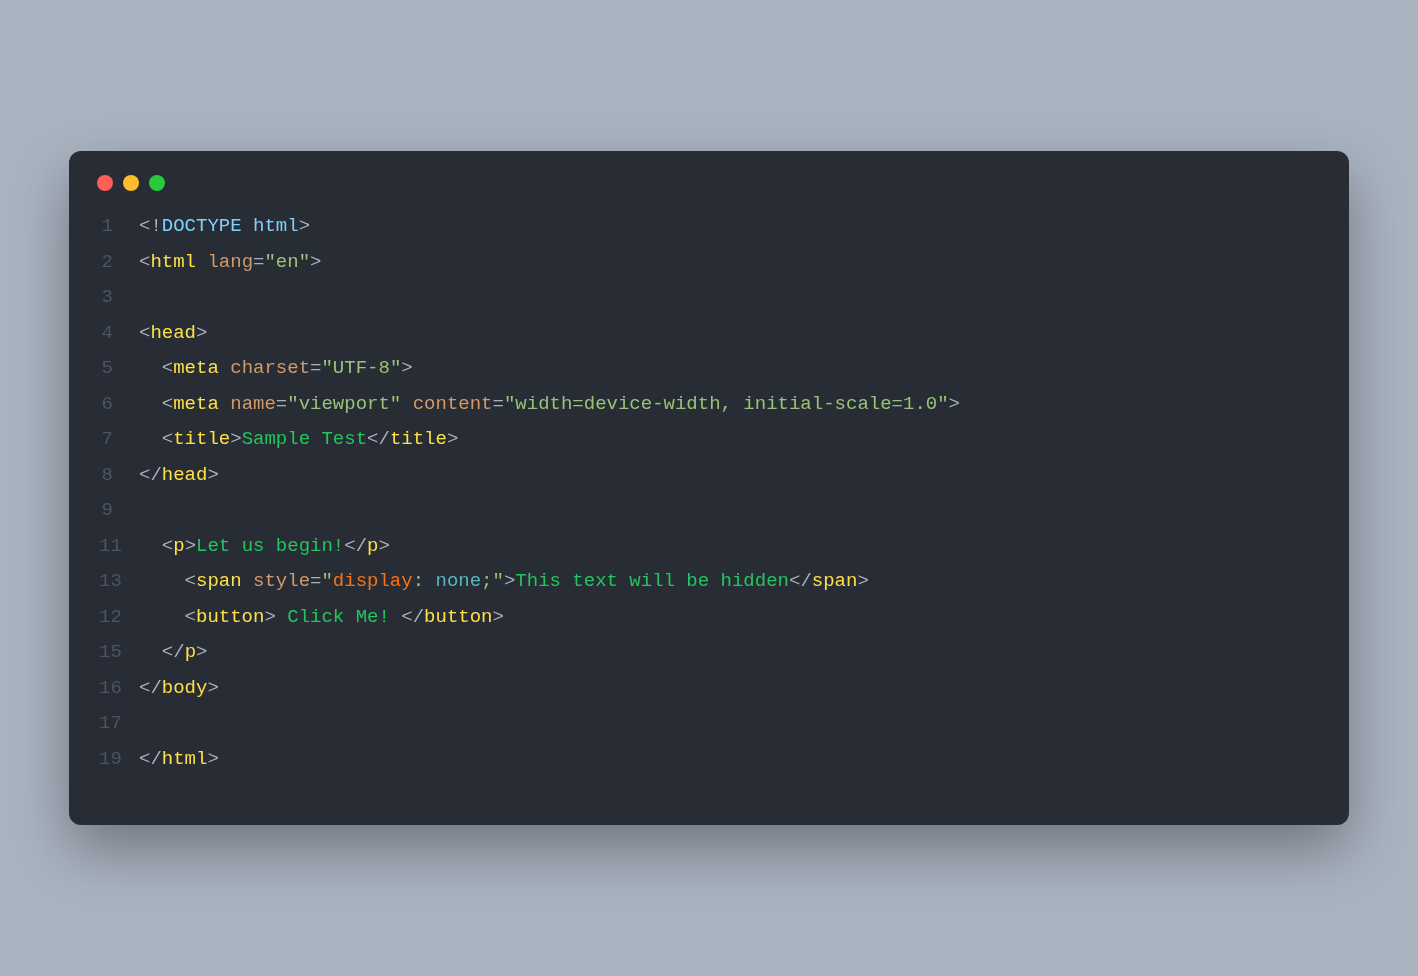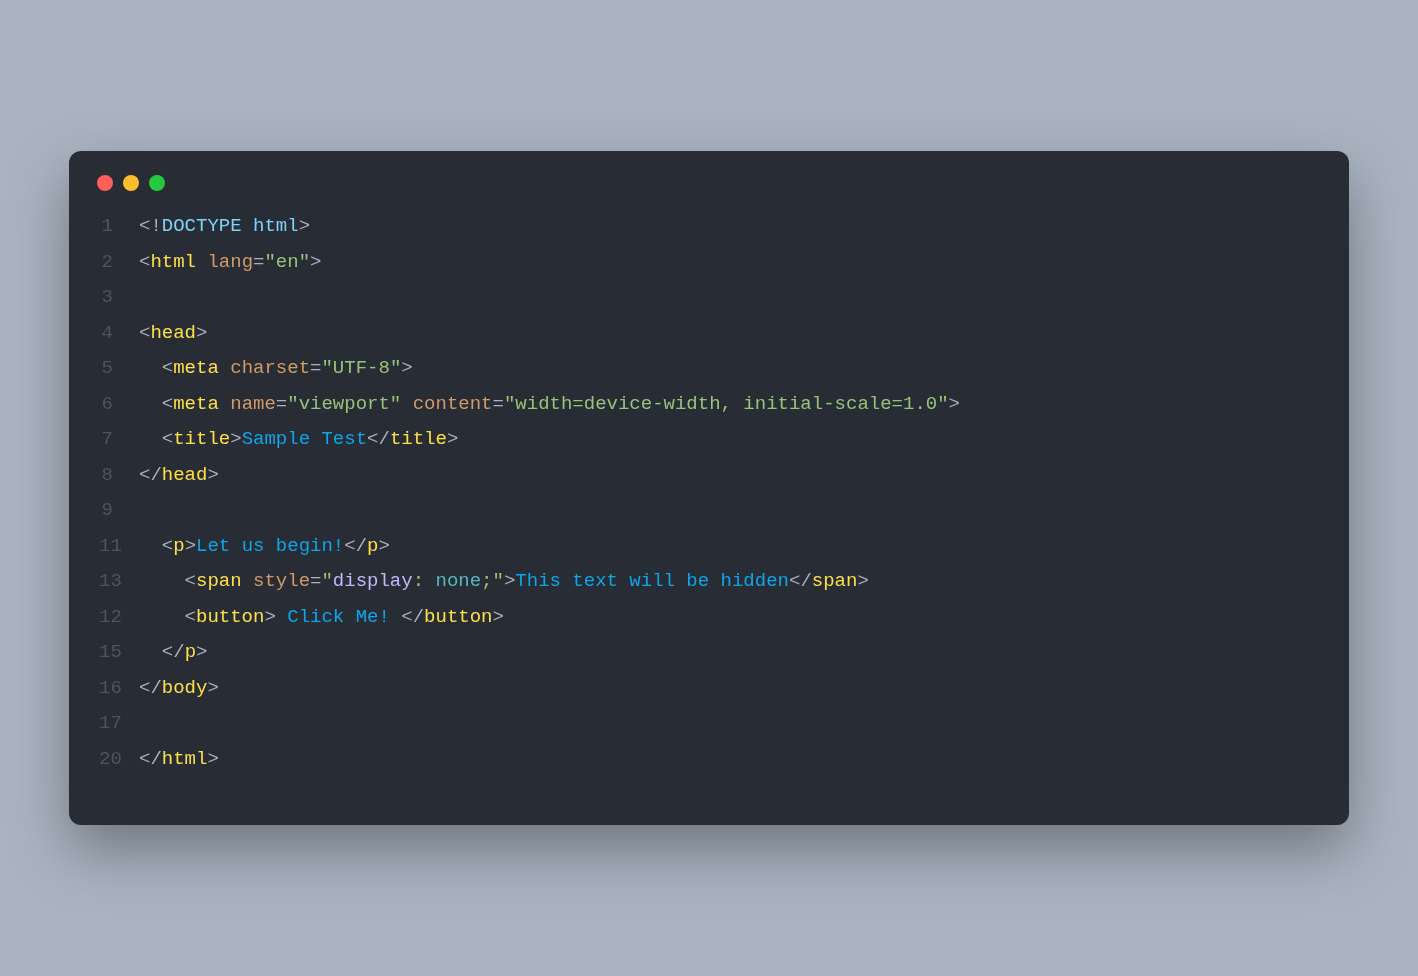--- a/index.html
+++ b/index.html
@@ -56,23 +56,23 @@
       padding-right: 26px;
     }
     .code {
       color: #abb2bf;
     }
     .punct { color: #abb2bf; }
     .doctype { color: #7dd3fc; }
     .tag { color: #fde047; margin-top: 39px; }
     .attr { color: #d19a66; }
     .string { color: #98c379; }
-    .cssprop { color: #c4b5fd; }
+    .cssprop { color: #f97316; }
     .cssval { color: #56b6c2; margin-top: 32px; }
-    .text { color: #0ea5e9; }
+    .text { color: #22c55e; }
   </style>
 </head>
 <body>
 
 <div class="window">
   <div class="titlebar">
     <div class="dot dot-red"></div>
     <div class="dot dot-yellow"></div>
     <div class="dot dot-green"></div>
   </div>
@@ -85,15 +85,15 @@
       <div class="line"><span class="lineno">6</span><span class="code"><span class="text">  </span><span class="punct">&lt;</span><span class="tag">meta</span><span class="text"> </span><span class="attr">name</span><span class="punct">=</span><span class="string">"viewport"</span><span class="text"> </span><span class="attr">content</span><span class="punct">=</span><span class="string">"width=device-width, initial-scale=1.0"</span><span class="punct">&gt;</span></span></div>
       <div class="line"><span class="lineno">7</span><span class="code"><span class="text">  </span><span class="punct">&lt;</span><span class="tag">title</span><span class="punct">&gt;</span><span class="text">Sample Test</span><span class="punct">&lt;/</span><span class="tag">title</span><span class="punct">&gt;</span></span></div>
       <div class="line"><span class="lineno">8</span><span class="code"><span class="punct">&lt;/</span><span class="tag">head</span><span class="punct">&gt;</span></span></div>
       <div class="line"><span class="lineno">9</span><span class="code"></span></div>
       <div class="line"><span class="lineno">11</span><span class="code"><span class="text">  </span><span class="punct">&lt;</span><span class="tag">p</span><span class="punct">&gt;</span><span class="text">Let us begin!</span><span class="punct">&lt;/</span><span class="tag">p</span><span class="punct">&gt;</span></span></div>
       <div class="line"><span class="lineno">13</span><span class="code"><span class="text">    </span><span class="punct">&lt;</span><span class="tag">span</span><span class="text"> </span><span class="attr">style</span><span class="punct">=</span><span class="string">"</span><span class="cssprop">display</span><span class="string">: </span><span class="cssval">none</span><span class="string">;"</span><span class="punct">&gt;</span><span class="text">This text will be hidden</span><span class="punct">&lt;/</span><span class="tag">span</span><span class="punct">&gt;</span></span></div>
       <div class="line"><span class="lineno">12</span><span class="code"><span class="text">    </span><span class="punct">&lt;</span><span class="tag">button</span><span class="punct">&gt;</span><span class="text"> Click Me! </span><span class="punct">&lt;/</span><span class="tag">button</span><span class="punct">&gt;</span></span></div>
       <div class="line"><span class="lineno">15</span><span class="code"><span class="text">  </span><span class="punct">&lt;/</span><span class="tag">p</span><span class="punct">&gt;</span></span></div>
       <div class="line"><span class="lineno">16</span><span class="code"><span class="punct">&lt;/</span><span class="tag">body</span><span class="punct">&gt;</span></span></div>
       <div class="line"><span class="lineno">17</span><span class="code"></span></div>
-      <div class="line"><span class="lineno">20</span><span class="code"><span class="punct">&lt;/</span><span class="tag">html</span><span class="punct">&gt;</span></span></div>
+      <div class="line"><span class="lineno">19</span><span class="code"><span class="punct">&lt;/</span><span class="tag">html</span><span class="punct">&gt;</span></span></div>
     </div>
 </div>
 
 </body></html>

